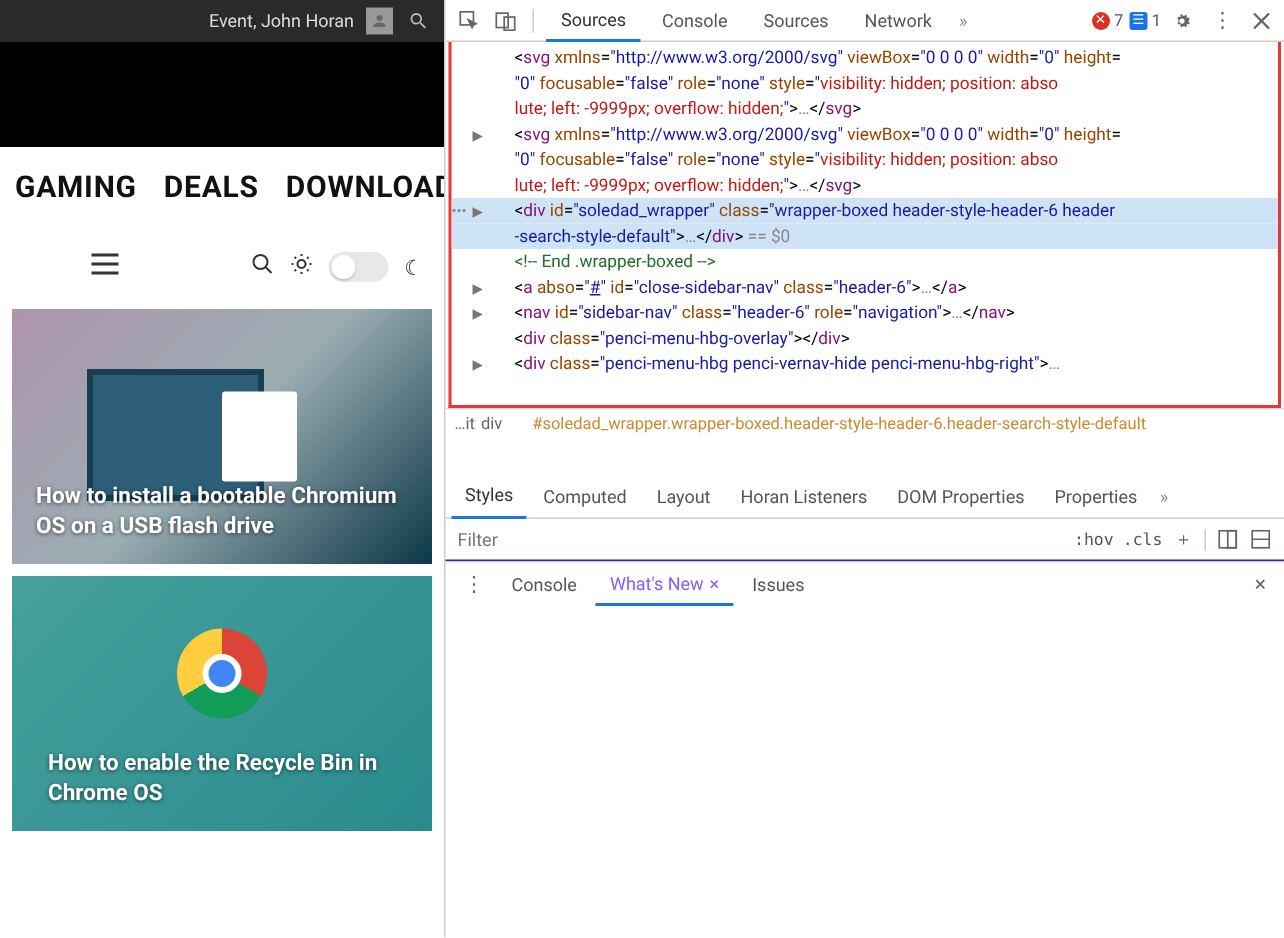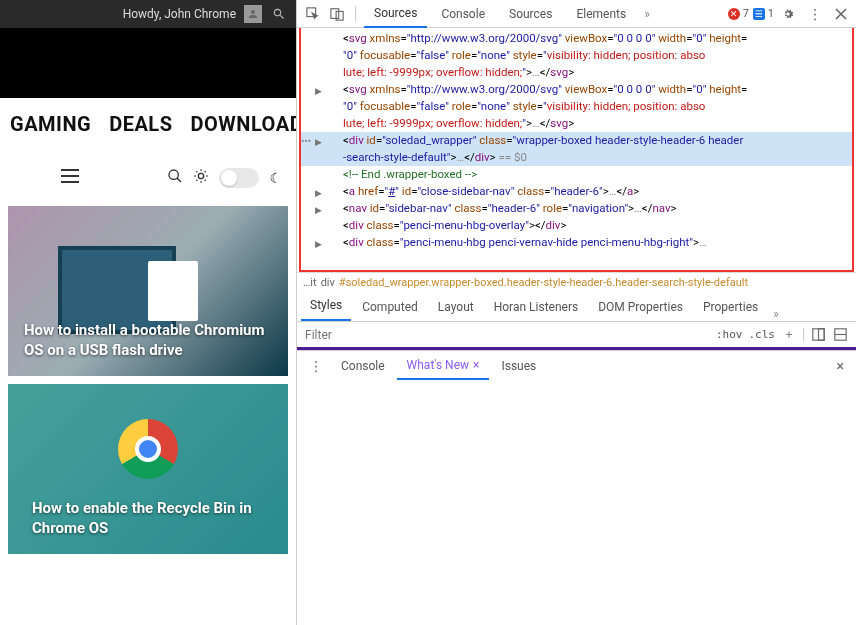--- a/index.html
+++ b/index.html
@@ -51,47 +51,47 @@
 .dom-line .ellip { position:absolute; left:0; top:1px; color:#888; font-size:10px; }
 .t-tag { color: #881280; }
 .t-attr { color: #994500; }
 .t-val { color: #1a1aa6; }
 .t-str { color: #c41a16; }
 .t-comment { color: #236e25; }
 .t-dim { color: #888; }
 .t-eq { color: #888; }
 
 .breadcrumb { height: 20px; border-top: 1px solid #ddd; display: flex; align-items: center; font-size: 11px; color: #666; padding: 0 6px; gap: 4px; font-family: Menlo, Consolas, monospace; }
-.breadcrumb .bc-sel { color: #c98b2d; }
-
-.styles-tabs { height: 30px; border-bottom: 1px solid #d0d0d0; display: flex; align-items: flex-end; font-size: 12px; color: #555; padding: 0 4px; gap: 2px; }
+.breadcrumb .bc-sel { color: #c98b2d; margin-left: 16px; }
+
+.styles-tabs { height: 30px; border-bottom: 1px solid #d0d0d0; display: flex; align-items: center; font-size: 12px; color: #555; padding: 0 4px; gap: 2px; margin-top: 24px; }
 .styles-tabs .stab { padding: 7px 9px; }
 .styles-tabs .stab.active { border-bottom: 2px solid #1a73e8; color: #333; }
 
-.filter-row { height: 28px; border-bottom: 3px solid #4c1d95; display: flex; align-items: center; padding: 0 8px; font-size: 12px; color: #888; gap: 6px; }
+.filter-row { height: 28px; border-bottom: 1px solid #4c1d95; display: flex; align-items: center; padding: 0 8px; font-size: 12px; color: #888; gap: 6px; }
 .filter-row input { border: none; outline: none; flex: 0 0 120px; font-size: 12px; color: #555; }
 .filter-row .fspacer { flex: 1; }
 .pill { font-family: Menlo, Consolas, monospace; font-size: 11px; color: #555; }
 .fbtn { width:16px; height:16px; display:flex; align-items:center; justify-content:center; color:#666; }
 
 .styles-body { flex: 1; display:flex; align-items:flex-start; justify-content:center; padding-top: 14px; font-size: 12px; color:#888; font-style: italic; }
 
 .drawer { border-top: 1px solid #d0d0d0; height: 30px; display: flex; align-items: center; font-size: 12px; color: #555; padding: 0 6px; gap: 2px; }
 .drawer .dtab { padding: 6px 10px; }
 .drawer .dtab.active { border-bottom: 2px solid #1a73e8; color:#8b5cf6; display:flex; align-items:center; gap:4px; }
 .drawer .spacer { flex:1; }
 .drawer .close { font-size:14px; color:#666; padding:0 6px; }
 .kebab { font-size:14px; color:#666; padding:0 6px; }
 </style>
 </head>
 <body>
 
 <div class="left-pane">
   <div class="top-bar">
-    <span class="greeting">Howdy, John Chrome</span>
+    <span class="greeting">Event, John Horan</span>
     <span class="avatar">
         <svg width="12" height="12" viewBox="0 0 24 24">
           <path d="M12 12c2.2 0 4-1.8 4-4s-1.8-4-4-4-4 1.8-4 4 1.8 4 4 4zm0 2c-2.7 0-8 1.3-8 4v2h16v-2c0-2.7-5.3-4-8-4z"></path>
         </svg>
       </span>
     <span class="search-ico">
         <svg width="14" height="14" viewBox="0 0 24 24">
           <path d="M15.5 14h-.8l-.3-.3a6.5 6.5 0 10-.7.7l.3.3v.8l5 5 1.5-1.5-5-5zm-6 0a4.5 4.5 0 110-9 4.5 4.5 0 010 9z"></path>
         </svg>
       </span>
@@ -156,21 +156,21 @@
     <span class="icon-btn">
         <svg width="14" height="14" viewBox="0 0 16 16" fill="none" stroke="#666" stroke-width="1.3">
           <rect x="1" y="2" width="9" height="11"></rect>
           <rect x="7" y="5" width="8" height="10"></rect>
         </svg>
       </span>
     <span style="width:1px;height:16px;background:#ccc;margin:0 4px"></span>
     <span class="tab active">Sources</span>
     <span class="tab">Console</span>
     <span class="tab">Sources</span>
-    <span class="tab">Elements</span>
+    <span class="tab">Network</span>
     <span class="chevron">»</span>
     <span class="spacer"></span>
     <span class="err-badge">
         <span class="dot-r">✕</span>
         <span>7</span>
       </span>
     <span class="err-badge">
         <span class="dot-b">☰</span>
         <span>1</span>
       </span>
@@ -191,21 +191,21 @@
   <div class="dom-area">
     <div class="dom-line i1">&lt;<span class="t-tag">svg</span> <span class="t-attr">xmlns</span>=<span class="t-val">"http://www.w3.org/2000/svg"</span> <span class="t-attr">viewBox</span>=<span class="t-val">"0 0 0 0"</span> <span class="t-attr">width</span>=<span class="t-val">"0"</span> <span class="t-attr">height</span>=</div>
     <div class="dom-line i1"><span class="t-val">"0"</span> <span class="t-attr">focusable</span>=<span class="t-val">"false"</span> <span class="t-attr">role</span>=<span class="t-val">"none"</span> <span class="t-attr">style</span>=<span class="t-val">"</span><span class="t-str">visibility: hidden; position: abso</span></div>
     <div class="dom-line i1"><span class="t-str">lute; left: -9999px; overflow: hidden;</span><span class="t-val">"</span>&gt;<span class="t-dim">…</span>&lt;/<span class="t-tag">svg</span>&gt;</div>
     <div class="dom-line i1"><span class="tri">▶</span>&lt;<span class="t-tag">svg</span> <span class="t-attr">xmlns</span>=<span class="t-val">"http://www.w3.org/2000/svg"</span> <span class="t-attr">viewBox</span>=<span class="t-val">"0 0 0 0"</span> <span class="t-attr">width</span>=<span class="t-val">"0"</span> <span class="t-attr">height</span>=</div>
     <div class="dom-line i1"><span class="t-val">"0"</span> <span class="t-attr">focusable</span>=<span class="t-val">"false"</span> <span class="t-attr">role</span>=<span class="t-val">"none"</span> <span class="t-attr">style</span>=<span class="t-val">"</span><span class="t-str">visibility: hidden; position: abso</span></div>
     <div class="dom-line i1"><span class="t-str">lute; left: -9999px; overflow: hidden;</span><span class="t-val">"</span>&gt;<span class="t-dim">…</span>&lt;/<span class="t-tag">svg</span>&gt;</div>
     <div class="dom-line sel i1"><span class="ellip">•••</span><span class="tri">▶</span>&lt;<span class="t-tag">div</span> <span class="t-attr">id</span>=<span class="t-val">"soledad_wrapper"</span> <span class="t-attr">class</span>=<span class="t-val">"wrapper-boxed header-style-header-6 header</span></div>
     <div class="dom-line sel i1"><span class="t-val">-search-style-default"</span>&gt;<span class="t-dim">…</span>&lt;/<span class="t-tag">div</span>&gt; <span class="t-eq">== $0</span></div>
     <div class="dom-line i1"><span class="t-comment">&lt;!-- End .wrapper-boxed --&gt;</span></div>
-    <div class="dom-line i1"><span class="tri">▶</span>&lt;<span class="t-tag">a</span> <span class="t-attr">href</span>=<span class="t-val">"<u>#</u>"</span> <span class="t-attr">id</span>=<span class="t-val">"close-sidebar-nav"</span> <span class="t-attr">class</span>=<span class="t-val">"header-6"</span>&gt;<span class="t-dim">…</span>&lt;/<span class="t-tag">a</span>&gt;</div>
+    <div class="dom-line i1"><span class="tri">▶</span>&lt;<span class="t-tag">a</span> <span class="t-attr">abso</span>=<span class="t-val">"<u>#</u>"</span> <span class="t-attr">id</span>=<span class="t-val">"close-sidebar-nav"</span> <span class="t-attr">class</span>=<span class="t-val">"header-6"</span>&gt;<span class="t-dim">…</span>&lt;/<span class="t-tag">a</span>&gt;</div>
     <div class="dom-line i1"><span class="tri">▶</span>&lt;<span class="t-tag">nav</span> <span class="t-attr">id</span>=<span class="t-val">"sidebar-nav"</span> <span class="t-attr">class</span>=<span class="t-val">"header-6"</span> <span class="t-attr">role</span>=<span class="t-val">"navigation"</span>&gt;<span class="t-dim">…</span>&lt;/<span class="t-tag">nav</span>&gt;</div>
     <div class="dom-line i1">&lt;<span class="t-tag">div</span> <span class="t-attr">class</span>=<span class="t-val">"penci-menu-hbg-overlay"</span>&gt;&lt;/<span class="t-tag">div</span>&gt;</div>
     <div class="dom-line i1"><span class="tri">▶</span>&lt;<span class="t-tag">div</span> <span class="t-attr">class</span>=<span class="t-val">"penci-menu-hbg penci-vernav-hide penci-menu-hbg-right"</span>&gt;<span class="t-dim">…</span></div>
   </div>
 
   <div class="breadcrumb">
     <span>…it</span>
     <span>div</span>
       <span class="bc-sel"><span>#soledad_wrapper</span><span>.wrapper-boxed.header-style-header-6.header-search-style-default</span></span>
   </div>

